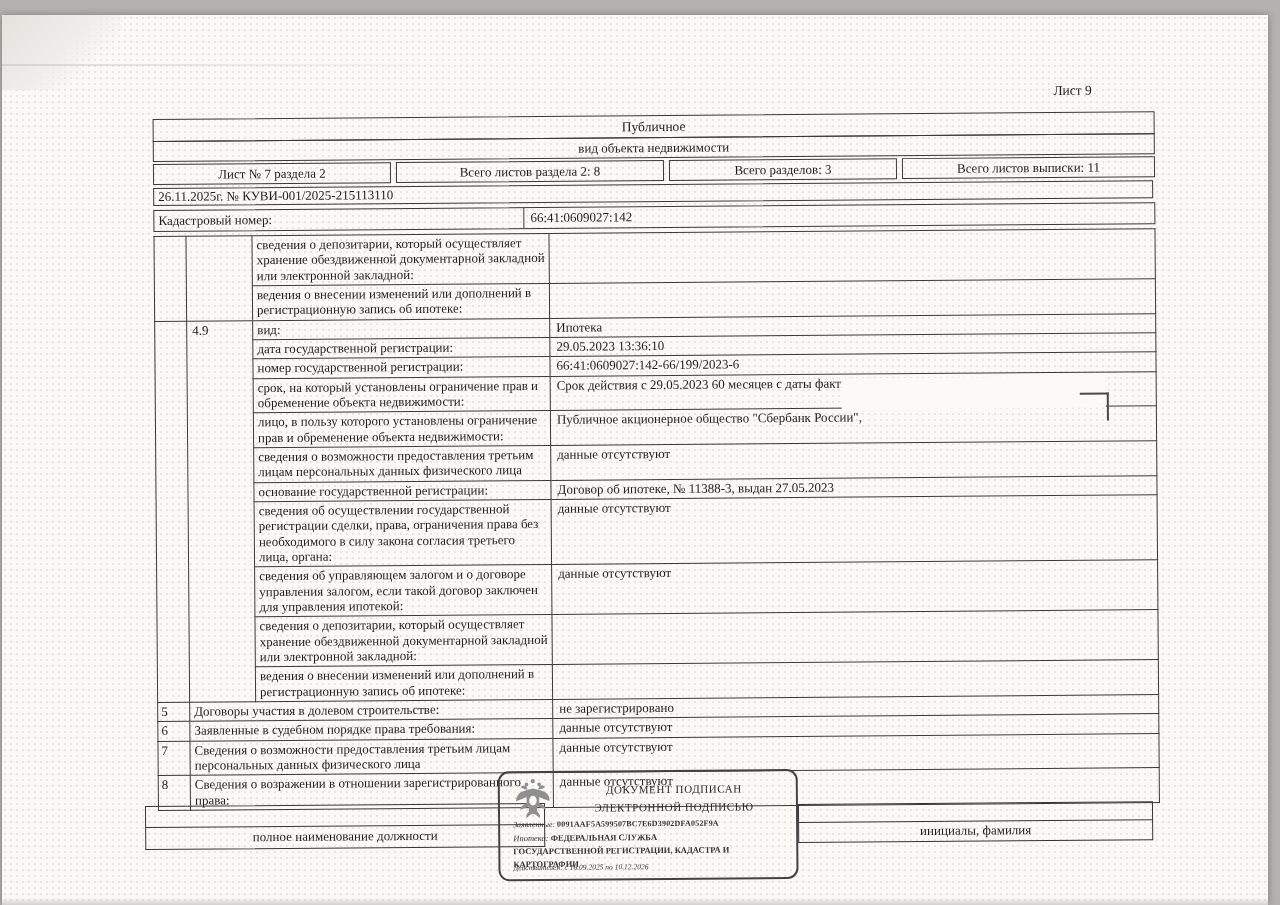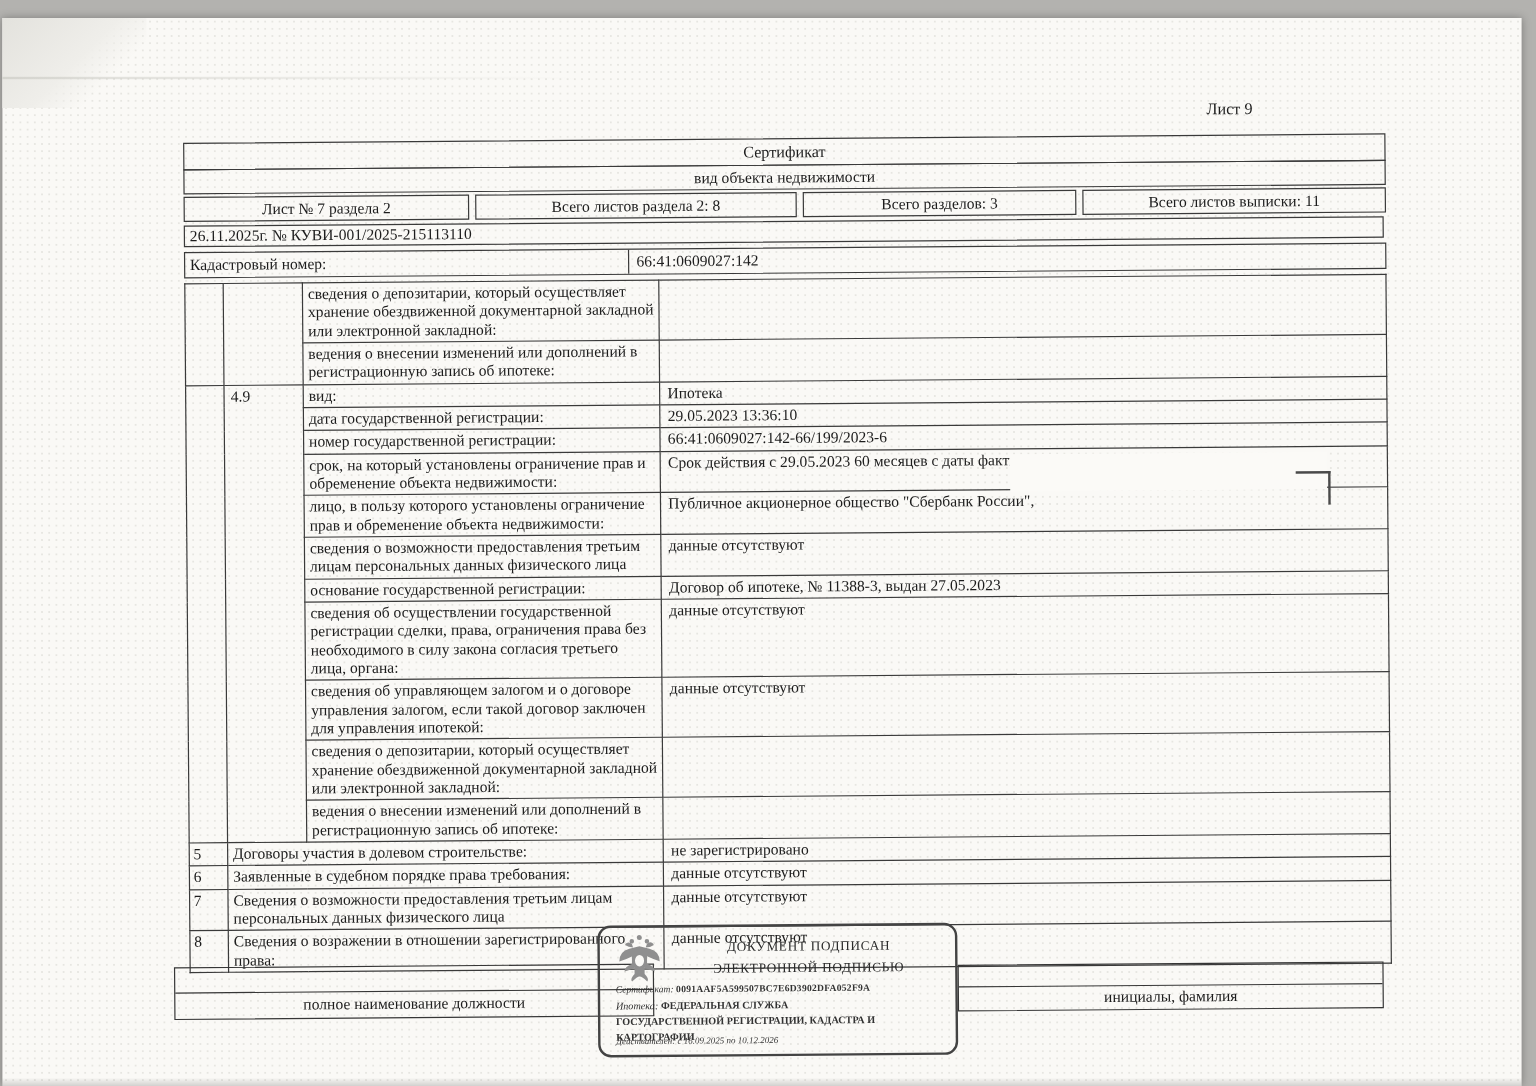--- a/index.html
+++ b/index.html
@@ -25,21 +25,21 @@
     background:linear-gradient(135deg,#e3e2dd 0%,#efeeea 50%,rgba(250,249,246,0) 72%);
   }
   .crease{
     position:absolute;left:2px;top:64px;width:480px;height:2px;
     background:linear-gradient(90deg,rgba(195,195,188,0.55),rgba(195,195,188,0));
   }
   .content{
     position:absolute;left:0;top:0;width:1280px;height:905px;
     transform:rotate(-0.45deg);transform-origin:155px 430px;
   }
-  .sheet-label{position:absolute;left:1008px;top:90px;font-size:13.5px;}
+  .sheet-label{position:absolute;left:1056px;top:90px;font-size:13.5px;}
 
   
   .hbox{position:absolute;left:155px;width:1000px;border:1.6px solid #3a3a3a;
         display:flex;align-items:center;justify-content:center;font-size:13.5px;background:transparent;}
   .hbox.b1{top:119px;height:21px;}
   .hbox.b2{top:141px;height:19px;font-size:13px;}
   .hrow4{position:absolute;left:155px;top:164px;width:1002px;display:flex;gap:5px;}
   .hrow4>div{border:1.6px solid #3a3a3a;height:19px;display:flex;align-items:center;justify-content:center;font-size:13px;}
   .hc0{width:236px;}.hc1{width:266px;}.hc2{width:226px;}.hc3{flex:1;}
   .hdate{position:absolute;left:155px;top:188px;width:1000px;height:18px;border:1.6px solid #3a3a3a;
@@ -96,21 +96,21 @@
 <div>
   <div class="paper"></div>
   <div class="curl"></div>
   <div class="crease"></div>
 
   <div class="content">
 
     <div class="sheet-label">Лист 9</div>
 
     <div class="hbox b1">
-      <span>Сертификат</span>
+      <span>Публичное</span>
     </div>
     <div class="hbox b2">
       <span>вид объекта недвижимости</span>
     </div>
 
     <div class="hrow4">
       <div class="hc0">Лист № 7 раздела 2</div>
       <div class="hc1">Всего листов раздела 2: 8</div>
       <div class="hc2">Всего разделов: 3</div>
       <div class="hc3">Всего листов выписки: 11</div>
@@ -226,21 +226,21 @@
           <circle cx="24" cy="6" r="1.8"></circle>
           <path d="M12 8 Q8 5.5 6.5 9 Q9.5 11 13 11 Z"></path>
           <path d="M24 8 Q28 5.5 29.5 9 Q26.5 11 23 11 Z"></path>
           <path d="M18 10 L10 12 Q2 14 2 22 Q8 20 12 18 L12 24 Q6 26 6 30 Q12 28 14 27 L14 32 Q10 36 12 38 Q16 34 18 34 Q20 34 24 38 Q26 36 22 32 L22 27 Q24 28 30 30 Q30 26 24 24 L24 18 Q28 20 34 22 Q34 14 26 12 Z"></path>
           <ellipse cx="18" cy="21.5" rx="3.6" ry="4.6" fill="#faf9f6"></ellipse>
         </svg>
       </span>
       <div class="t1">ДОКУМЕНТ ПОДПИСАН</div>
       <div class="t2">ЭЛЕКТРОННОЙ ПОДПИСЬЮ</div>
       <div class="cert">
-        <span class="lbl">Сертификат: </span><span class="val">0091AAF5A599507BC7E6D3902DFA052F9A</span>
+        <span class="lbl">Заявленные: </span><span class="val">0091AAF5A599507BC7E6D3902DFA052F9A</span>
       </div>
       <div class="owner">
         <span class="lbl">Ипотека: </span><span class="val">ФЕДЕРАЛЬНАЯ СЛУЖБА ГОСУДАРСТВЕННОЙ РЕГИСТРАЦИИ, КАДАСТРА И КАРТОГРАФИИ</span>
       </div>
       <div class="valid">Действителен: с 16.09.2025 по 10.12.2026</div>
     </div>
 
   </div>
 </div>
 

